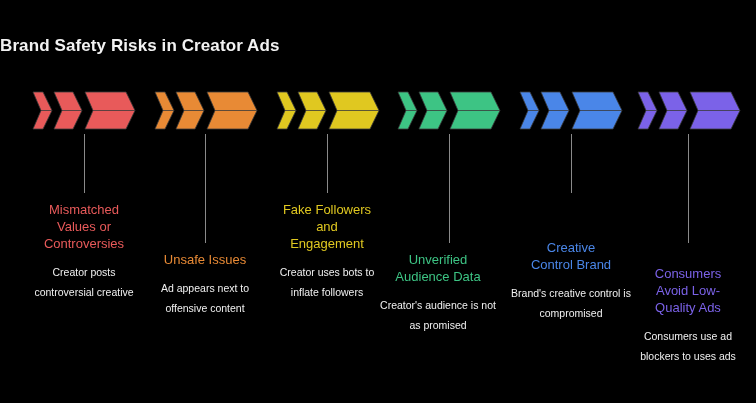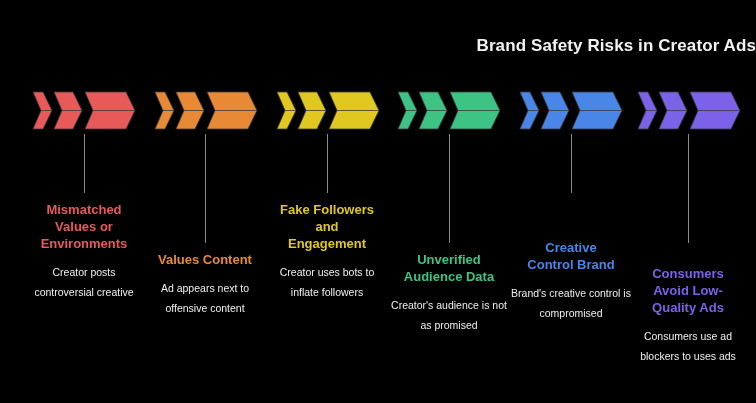--- a/index.html
+++ b/index.html
@@ -13,21 +13,21 @@
       position: relative;
       overflow: hidden;
       font-family: "Liberation Sans", "DejaVu Sans", sans-serif;
       color: #ffffff;
     }
     .title {
       position: absolute;
       left: 0;
       top: 36px;
       width: 756px;
-      text-align: right;
+      text-align: left;
       font-size: 17px;
       font-weight: bold;
       color: #f2f2f2;
       letter-spacing: 0.1px;
     }
     .step {
       position: absolute;
       top: 0;
       width: 0;
       height: 403px;
@@ -50,21 +50,21 @@
       width: 1px;
       background: #8a8a8a;
     }
     .label-block {
       position: absolute;
       width: 120px;
       text-align: center;
     }
     .step-title {
       font-size: 13px;
-      font-weight: bold;
+      font-weight: normal;
       line-height: 17px;
     }
     .step-desc {
       margin-top: 10px;
       font-size: 10.5px;
       line-height: 20px;
       color: #f0f0f0;
     }
   </style>
 </head>
@@ -89,21 +89,21 @@
           <line x1="29" y1="18.5" x2="49" y2="18.5"></line>
           <line x1="60" y1="18.5" x2="102" y2="18.5"></line>
         </g>
       </svg>
     </div>
     <div class="connector" style="left: 84px; height: 59px; background: rgb(138, 138, 138);"></div>
     <div class="label-block" style="left: 24px; top: 201px;">
       <div class="step-title" style="color: rgb(232, 90, 90);">
           <div>Mismatched</div>
           <div>Values or</div>
-          <div>Environments</div>
+          <div>Controversies</div>
         </div>
       <div class="step-desc" style="color: rgb(240, 240, 240);">Creator posts controversial creative</div>
     </div>
   </div>
     <div class="step" style="left: 0px;">
     <div class="chev" style="left: 155px;">
       <svg viewBox="0 0 103 37" xmlns="http://www.w3.org/2000/svg">
         <g class="chev-fill" stroke="#3a3a3a" stroke-width="0.8" stroke-linejoin="miter" fill="#E88A35">
 
           <polygon points="0,0 10,0 19,18.5 10,37 0,37 8,18.5"></polygon>
@@ -115,21 +115,21 @@
         <g stroke="#3a3a3a" stroke-width="0.8">
           <line x1="8" y1="18.5" x2="19" y2="18.5"></line>
           <line x1="29" y1="18.5" x2="49" y2="18.5"></line>
           <line x1="60" y1="18.5" x2="102" y2="18.5"></line>
         </g>
       </svg>
     </div>
     <div class="connector" style="left: 205px; height: 109px; background: rgb(138, 138, 138);"></div>
     <div class="label-block" style="left: 145px; top: 251px;">
       <div class="step-title" style="color: rgb(232, 138, 53);">
-          <div>Values Content</div>
+          <div>Unsafe Issues</div>
         </div>
       <div class="step-desc" style="color: rgb(240, 240, 240);">Ad appears next to offensive content</div>
     </div>
   </div>
     <div class="step" style="left: 0px;">
     <div class="chev" style="left: 277px;">
       <svg viewBox="0 0 103 37" xmlns="http://www.w3.org/2000/svg">
         <g class="chev-fill" stroke="#3a3a3a" stroke-width="0.8" stroke-linejoin="miter" fill="#E0C820">
 
           <polygon points="0,0 10,0 19,18.5 10,37 0,37 8,18.5"></polygon>
@@ -167,21 +167,21 @@
           <polygon points="52,0 93,0 102,18.5 93,37 52,37 60,18.5"></polygon>
         </g>
         <g stroke="#3a3a3a" stroke-width="0.8">
           <line x1="8" y1="18.5" x2="19" y2="18.5"></line>
           <line x1="29" y1="18.5" x2="49" y2="18.5"></line>
           <line x1="60" y1="18.5" x2="102" y2="18.5"></line>
         </g>
       </svg>
     </div>
     <div class="connector" style="left: 449px; height: 109px; background: rgb(138, 138, 138);"></div>
-    <div class="label-block" style="left: 389px; top: 251px;">
+    <div class="label-block" style="left: 378px; top: 251px;">
       <div class="step-title" style="color: rgb(61, 196, 132);">
           <div>Unverified</div>
           <div>Audience Data</div>
         </div>
       <div class="step-desc" style="color: rgb(240, 240, 240);">Creator's audience is not as promised</div>
     </div>
   </div>
     <div class="step" style="left: 0px;">
     <div class="chev" style="left: 520px;">
       <svg viewBox="0 0 103 37" xmlns="http://www.w3.org/2000/svg">

